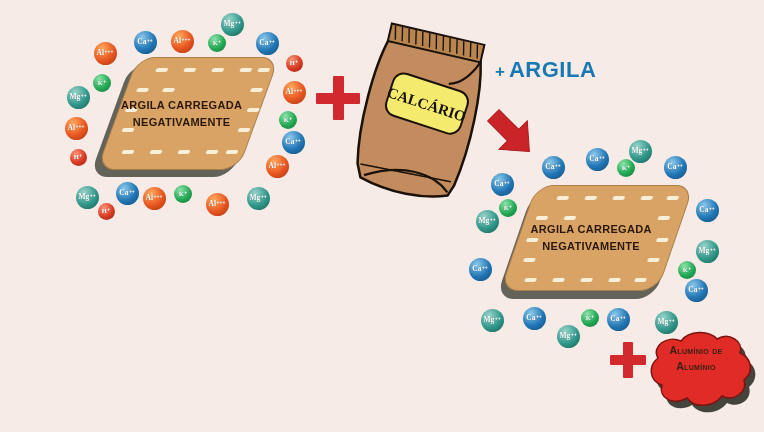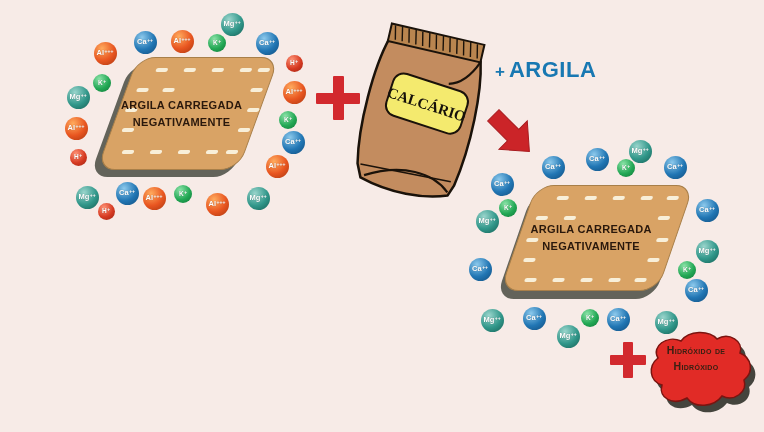--- a/index.html
+++ b/index.html
@@ -31,21 +31,21 @@
     position:absolute;width:12px;height:3.5px;border-radius:2px;
     background:#f8efd9;
   }
   
   .ion{
     position:absolute;border-radius:50%;
     display:flex;align-items:center;justify-content:center;
     color:#fff;font-weight:bold;z-index:5;
     text-shadow:0 0 1px rgba(0,0,0,.35);
   }
-  .ion .sym{font-size:7.5px;line-height:1;}
+  .ion .sym{font-size:7.5px;line-height:1;font-family:Liberation Serif, serif;}
   .ion sup{font-size:5px;line-height:1;margin-left:.5px;transform:translateY(-2px);}
   .ion.small .sym{font-size:6.5px;}
   
   .plus{position:absolute;z-index:6;}
   .plus::before,.plus::after{content:"";position:absolute;background:#d2292e;border-radius:1px;}
   .plus.big{width:44px;height:44px;left:316px;top:76px;}
   .plus.big::before{left:0;top:16.5px;width:44px;height:11px;}
   .plus.big::after{left:16.5px;top:0;width:11px;height:44px;}
   .plus.small2{width:36px;height:36px;left:610px;top:342px;}
   .plus.small2::before{left:0;top:13px;width:36px;height:10px;}
@@ -152,22 +152,22 @@
     <div class="clay-label">ARGILA CARREGADA NEGATIVAMENTE</div>
   </div>
 
   <div class="plus small2"></div>
 
   <svg class="blob-svg" width="122" height="88" viewBox="0 0 122 88">
     <path d="M22,32 C15,20 31,9 45,15 C53,4 73,4 81,13 C93,6 108,15 104,27 C116,32 118,46 108,54 C112,66 98,76 86,70 C78,81 59,83 51,72 C37,80 22,72 26,59 C13,55 12,40 22,32 Z" transform="translate(5,7)" fill="#44443d"></path>
     <path d="M22,32 C15,20 31,9 45,15 C53,4 73,4 81,13 C93,6 108,15 104,27 C116,32 118,46 108,54 C112,66 98,76 86,70 C78,81 59,83 51,72 C37,80 22,72 26,59 C13,55 12,40 22,32 Z" fill="#e12b26" stroke="#7a1410" stroke-width="1.5"></path>
   </svg>
   <div class="blob-label">
-    <div>Hidróxido de</div>
-    <div>Hidróxido</div>
+    <div>Alumínio de</div>
+    <div>Alumínio</div>
   </div>
 
   <div id="ions">
       <div class="ion" style="left: 93.5px; top: 41.5px; width: 23px; height: 23px; background: radial-gradient(circle at 35% 28%, rgb(255, 171, 94) 0%, rgb(232, 85, 32) 55%, rgb(168, 54, 16) 100%);">
         <span class="sym">Al</span>
         <sup>+++</sup>
       </div>
       <div class="ion" style="left: 133.5px; top: 30.5px; width: 23px; height: 23px; background: radial-gradient(circle at 35% 28%, rgb(140, 201, 236) 0%, rgb(33, 118, 180) 55%, rgb(17, 76, 124) 100%);">
         <span class="sym">Ca</span>
         <sup>++</sup>

